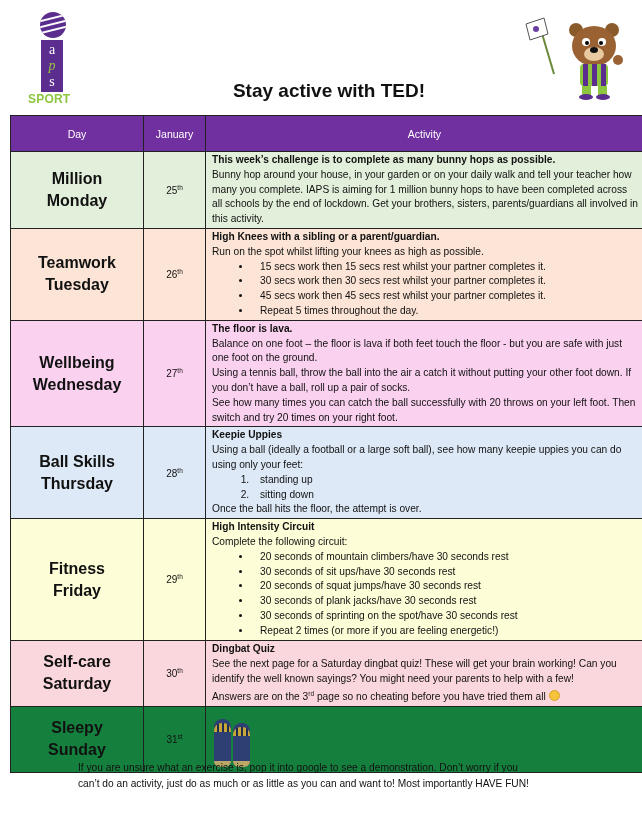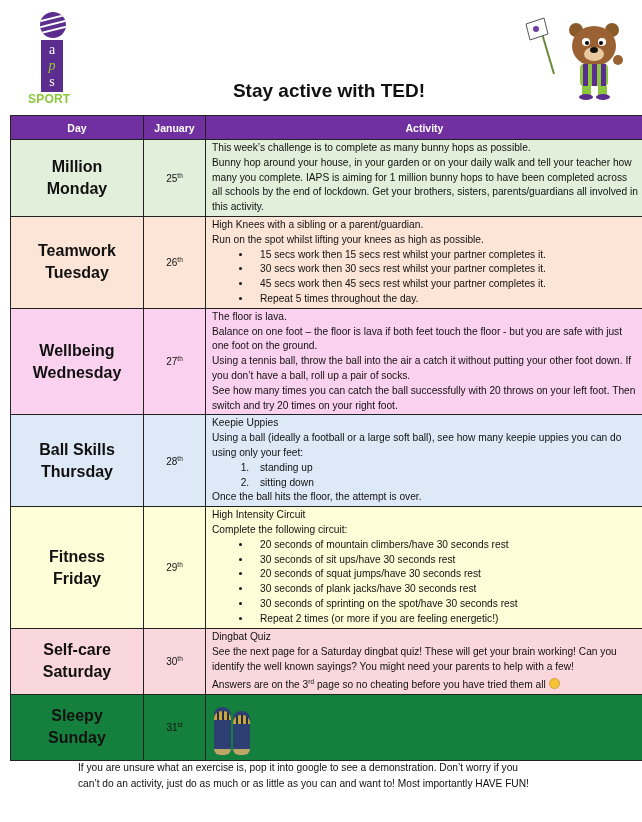--- a/index.html
+++ b/index.html
@@ -12,26 +12,26 @@
   .logo .bar { position: absolute; left: 13px; top: 30px; width: 22px; height: 52px; background: #5b2d8e; color: #fff; font-family: "Liberation Serif", serif; font-size: 14px; line-height: 16px; text-align: center; padding-top: 2px; }
   .logo .bar .p { color: #9bc43c; font-style: italic; }
   .logo .sport { position: absolute; left: 0; top: 82px; font-size: 12px; font-weight: bold; color: #8dc63f; letter-spacing: 0.2px; }
 
   .title { position: absolute; left: 0; width: 642px; top: 80px; text-align: center; font-size: 19px; font-weight: bold; color: #111; margin-left: 8px; }
 
   .mascot { position: absolute; left: 520px; top: 12px; width: 118px; height: 88px; }
 
   table { position: absolute; left: 10px; top: 115px; width: 634px; border-collapse: collapse; table-layout: fixed; }
   th, td { border: 1.3px solid #222; }
-  th { background: #7030a0; color: #fff; font-size: 10.5px; font-weight: bold; height: 24px; text-align: center; }
+  th { background: #7030a0; color: #fff; font-size: 10.5px; font-weight: normal; height: 36px; text-align: center; }
   td.day { font-size: 16px; font-weight: bold; text-align: center; line-height: 22px; padding: 0 4px; }
   td.date { font-size: 10px; text-align: center; }
   td.date sup { font-size: 6.5px; }
   td.act { font-size: 10.2px; line-height: 14.8px; padding: 1px 4px 1px 6px; vertical-align: top; }
-  .act .h { font-weight: normal; }
+  .act .h { font-weight: bold; }
   .act ul, .act ol { padding-left: 40px; }
   .act ul li { list-style: disc; padding-left: 8px; }
   .act ol li { list-style: decimal; padding-left: 8px; }
   .smile { display: inline-block; width: 11px; height: 11px; border-radius: 50%; background: #f6c33a; border: 1px solid #d8a22a; vertical-align: -1px; }
 
   .sock-img { width: 40px; height: 58px; margin: 3px 0 2px 0; position: relative; }
   .sock { position: absolute; bottom: 2px; width: 17px; height: 48px; background: #2d3f73; border-radius: 8px 8px 6px 6px; }
   .sock::before { content: ""; position: absolute; top: 4px; left: 0; right: 0; height: 9px; background: repeating-linear-gradient(90deg, #c7a63a 0 3px, #1f2a4d 3px 5px); border-radius: 8px 8px 0 0; }
   .sock::after { content: ""; position: absolute; bottom: 0; left: 0; right: 0; height: 6px; background: #bba766; border-radius: 0 0 6px 6px; }
 

